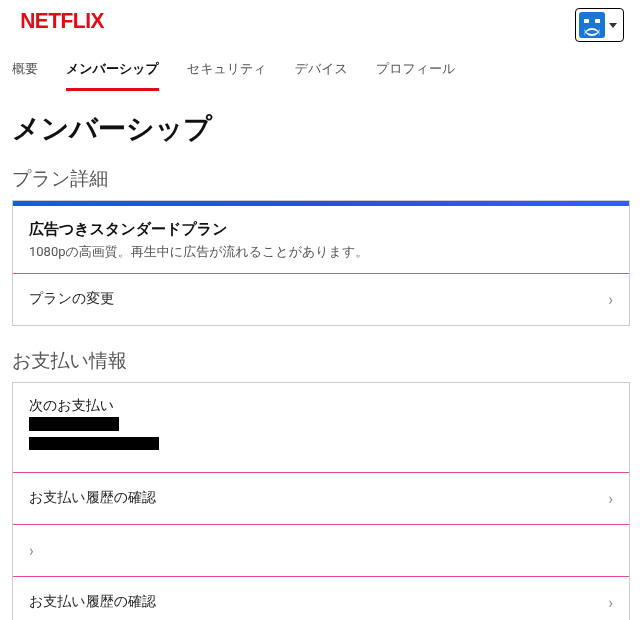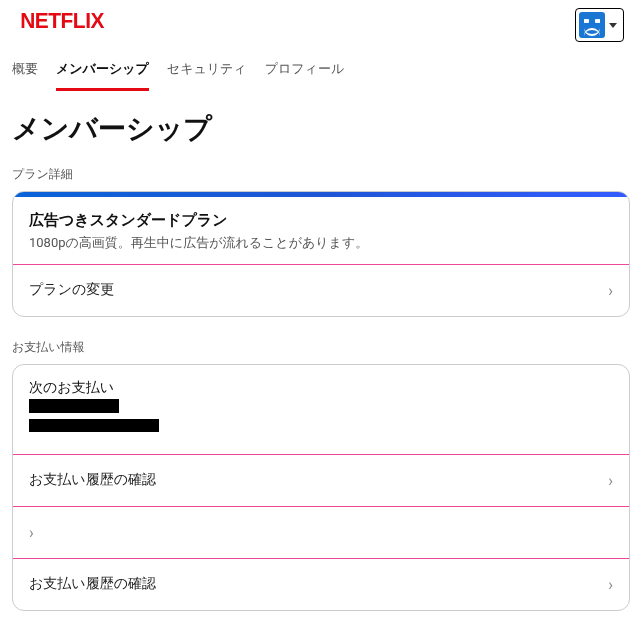--- a/index.html
+++ b/index.html
@@ -80,21 +80,21 @@
     .avatar .e1 { left: 6px; }
     .avatar .e2 { right: 6px; }
     .caret {
       width: 0; height: 0;
       border-left: 4px solid transparent;
       border-right: 4px solid transparent;
       border-top: 5px solid #333;
     }
     .tabs {
       display: flex;
-      gap: 18px;
+      gap: 28px;
       padding: 12px 12px 0 12px;
       border-bottom: 1px solid #fff;
       font-size: 13px;
       color: #555;
     }
     .tab {
       padding-bottom: 10px;
       cursor: pointer;
     }
     .tab.active {
@@ -105,27 +105,27 @@
     .main {
       padding: 18px 12px 12px 12px;
     }
     .page-title {
       font-size: 28px;
       font-weight: 700;
       color: #111;
       margin-bottom: 18px;
     }
     .section-label {
-      font-size: 12px;
+      font-size: 19px;
       color: #555;
       margin-bottom: 8px;
     }
     .card {
       border: 1px solid #ccc;
-      border-radius: 12px;
+      border-radius: 0;
       overflow: hidden;
       margin-bottom: 22px;
       background: #fff;
     }
     .card-top-accent {
       height: 5px;
       background: linear-gradient(90deg, #0b63d8 0%, #1e56d6 50%, #335cff 100%);
     }
     .card-head {
       padding: 14px 16px 12px 16px;
@@ -182,20 +182,21 @@
         <div class="smile"></div>
     </div>
     <div class="caret"></div>
   </div>
 </div>
 
 <div class="tabs">
   <div class="tab">概要</div>
   <div class="tab active">メンバーシップ</div>
   <div class="tab">セキュリティ</div>
+  <div class="tab">デバイス</div>
   <div class="tab">プロフィール</div>
 </div>
 
 <div class="main">
   <h1 class="page-title">メンバーシップ</h1>
 
   <div class="section-label">プラン詳細</div>
   <div class="card">
     <div class="card-top-accent"></div>
     <div class="card-head">

